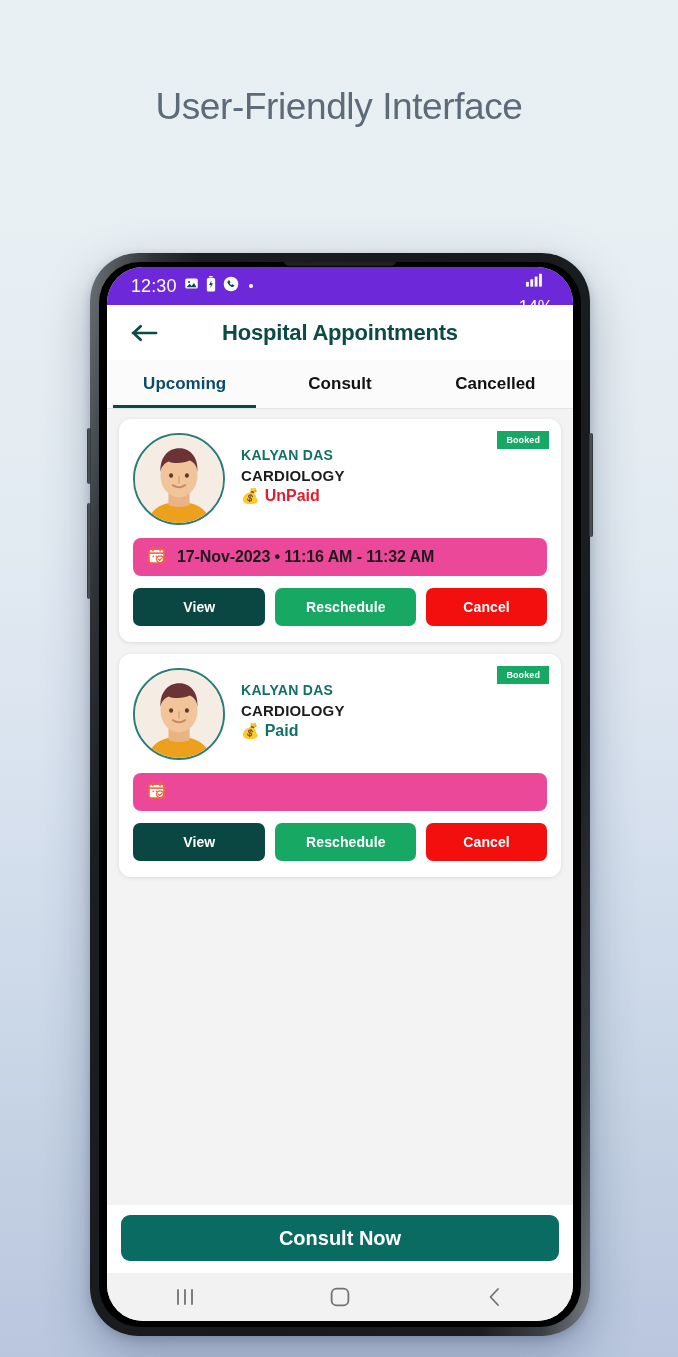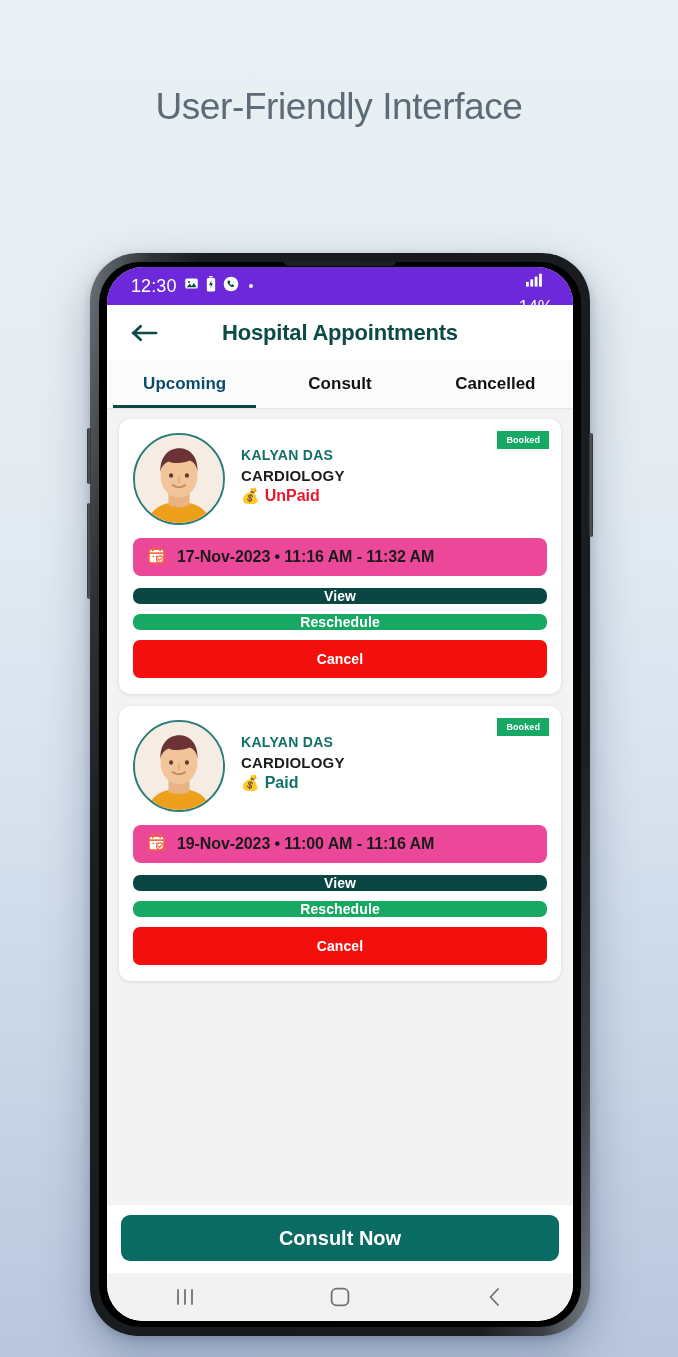--- a/index.html
+++ b/index.html
@@ -107,21 +107,21 @@
   .pay.unpaid{ color:#e8192c; }
   .pay.paid{ color:#117067; }
   .pay .emoji{ font-size:15px; }
 
   .daterow{
     margin-top:13px; background:#ec4899; border-radius:8px; height:38px;
     display:flex; align-items:center; gap:11px; padding:0 14px;
   }
   .datetext{ font-size:16px; font-weight:600; color:#1b1b1b; letter-spacing:-.1px; }
 
-  .actions{ margin-top:12px; display:flex; gap:10px;flex-direction:column; }
+  .actions{ margin-top:12px; display:flex; gap:10px; }
   .btn{
     flex:1; height:38px; border-radius:7px; border:none; cursor:pointer;
     color:#fff; font-size:14px; font-weight:700; font-family:"Liberation Sans",sans-serif;
     display:flex; align-items:center; justify-content:center; letter-spacing:.1px;
   }
   .btn.view{ background:#0a4742; flex:0 0 32%; }
   .btn.resched{ background:#17a864; flex:0 0 34%; }
   .btn.cancel{ background:#f40f0f; flex:1 1 auto; }
 
   
@@ -305,21 +305,20 @@
               <svg width="19" height="19" viewBox="0 0 24 24">
                   <rect x="2.5" y="4" width="19" height="17.5" rx="3" fill="#fff" stroke="#f4613c" stroke-width="2"></rect>
                   <path d="M2.5 9h19" stroke="#f4613c" stroke-width="2"></path>
                   <path d="M7.5 1.8v4M16.5 1.8v4" stroke="#f4613c" stroke-width="2.2" stroke-linecap="round"></path>
                   <circle cx="8" cy="13" r="1.1" fill="#f4613c"></circle>
                   <circle cx="12" cy="13" r="1.1" fill="#f4613c"></circle>
                   <circle cx="16.5" cy="16.8" r="4.3" fill="#fff" stroke="#f4613c" stroke-width="1.8"></circle>
                   <path d="M14.6 16.8l1.4 1.4 2.5-2.6" stroke="#f4613c" stroke-width="1.6" fill="none" stroke-linecap="round" stroke-linejoin="round"></path>
                 </svg>
             </span>
-            <span class="datetext">19-Nov-2023 • 11:00 AM - 11:16 AM</span>
           </div>
           <div class="actions">
             <button class="btn view">View</button>
             <button class="btn resched">Reschedule</button>
             <button class="btn cancel">Cancel</button>
           </div>
         </div>
 
       </div>
 

